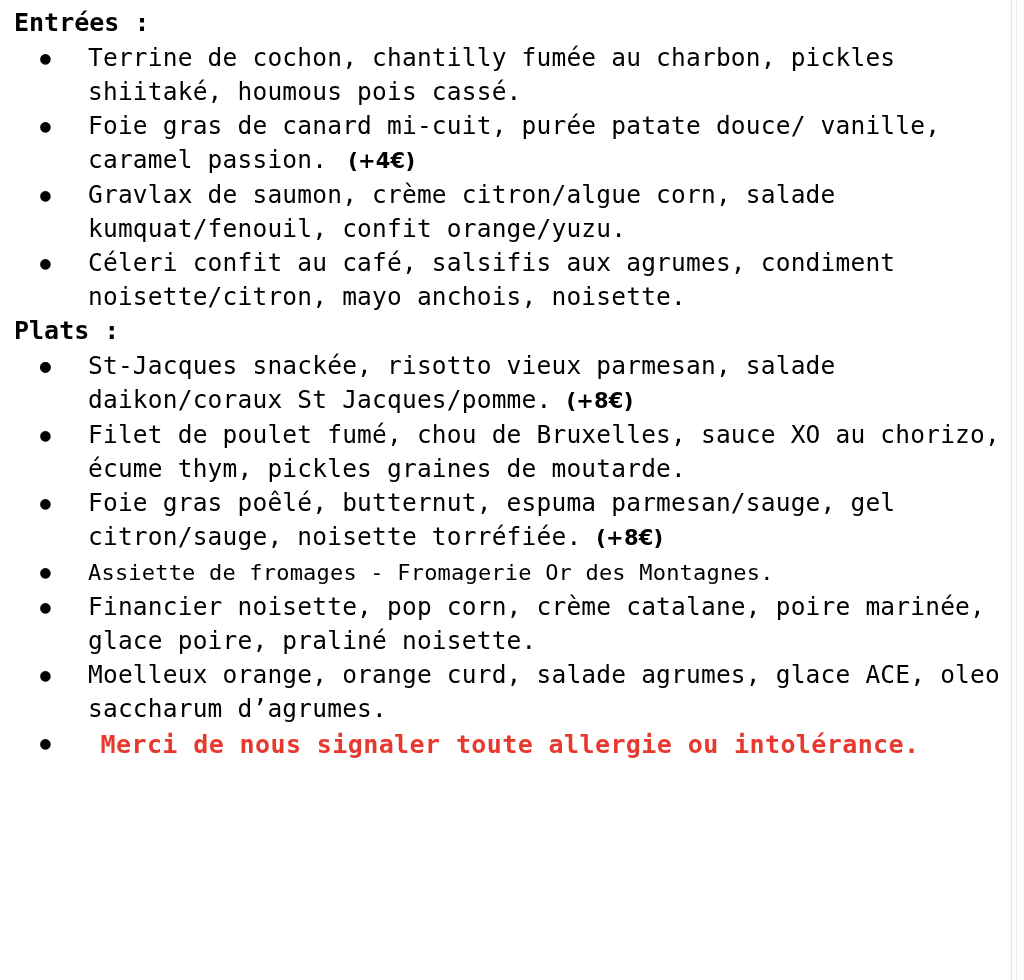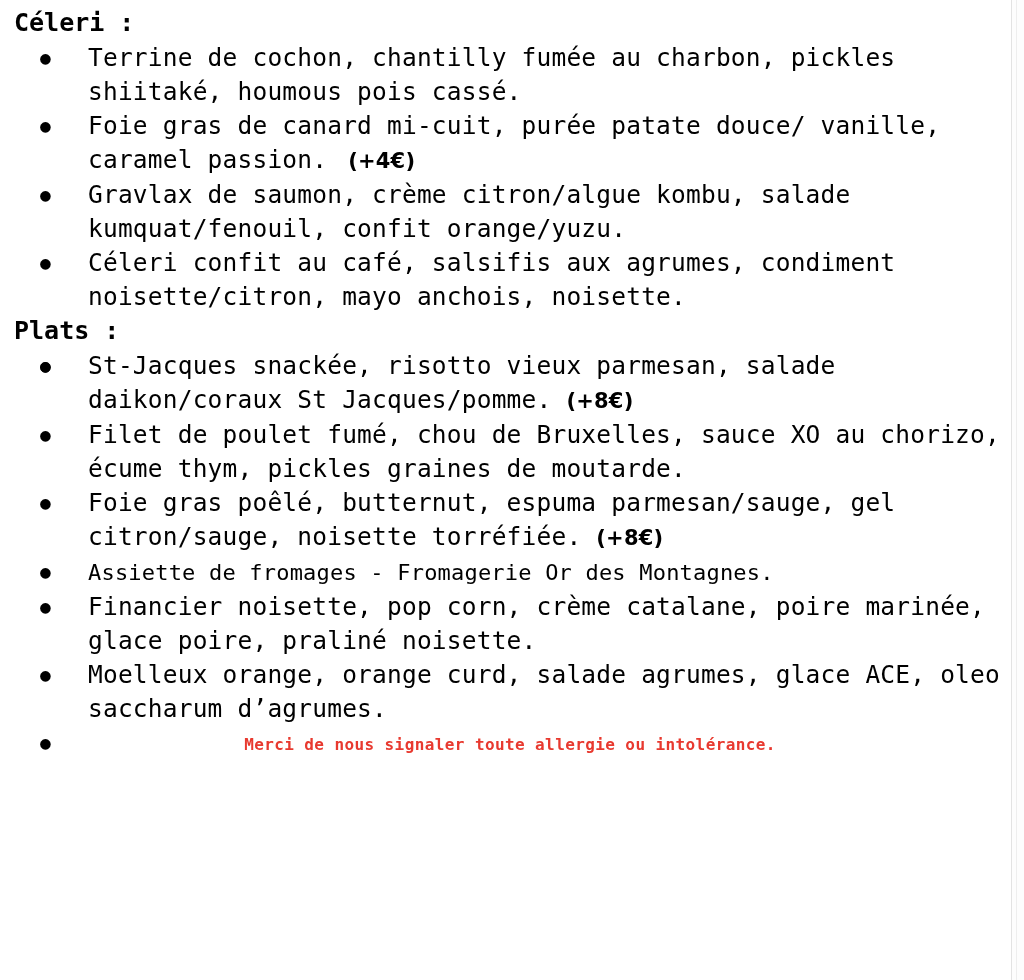--- a/index.html
+++ b/index.html
@@ -80,49 +80,49 @@
   .supp.spaced {
     margin-left: 6px;
   }
   .cheese-note {
     font-size: 22px;
     margin-top: 20px;
   }
   .footer-note {
     color: #e8392f;
     font-weight: bold;
-    font-size: 16px;
+    font-size: 25px;
     line-height: 34px;
     text-align: center;
     margin: 2px 0 0 0;
     letter-spacing: 0.4px;
   }
 </style>
 </head>
 <body>
 
 <div class="page">
 
   <div class="edge-right"></div>
 
   <div class="section">
-    <div class="section-title">Céleri :</div>
+    <div class="section-title">Entrées :</div>
     <ul class="items">
       <li class="item">
         <span class="bullet">●</span>
         <span class="text">Terrine de cochon, chantilly fumée au charbon, pickles shiitaké, houmous pois cassé.</span>
       </li>
       <li class="item">
         <span class="bullet">●</span>
         <span class="text">Foie gras de canard mi-cuit, purée patate douce/ vanille, caramel passion.</span>
         <span class="supp spaced">(+4€)</span>
       </li>
       <li class="item">
         <span class="bullet">●</span>
-        <span class="text">Gravlax de saumon, crème citron/algue kombu, salade kumquat/fenouil, confit orange/yuzu.</span>
+        <span class="text">Gravlax de saumon, crème citron/algue corn, salade kumquat/fenouil, confit orange/yuzu.</span>
       </li>
       <li class="item">
         <span class="bullet">●</span>
         <span class="text">Céleri confit au café, salsifis aux agrumes, condiment noisette/citron, mayo anchois, noisette.</span>
       </li>
     </ul>
   </div>
 
   <div class="section">
     <div class="section-title">Plats :</div>

